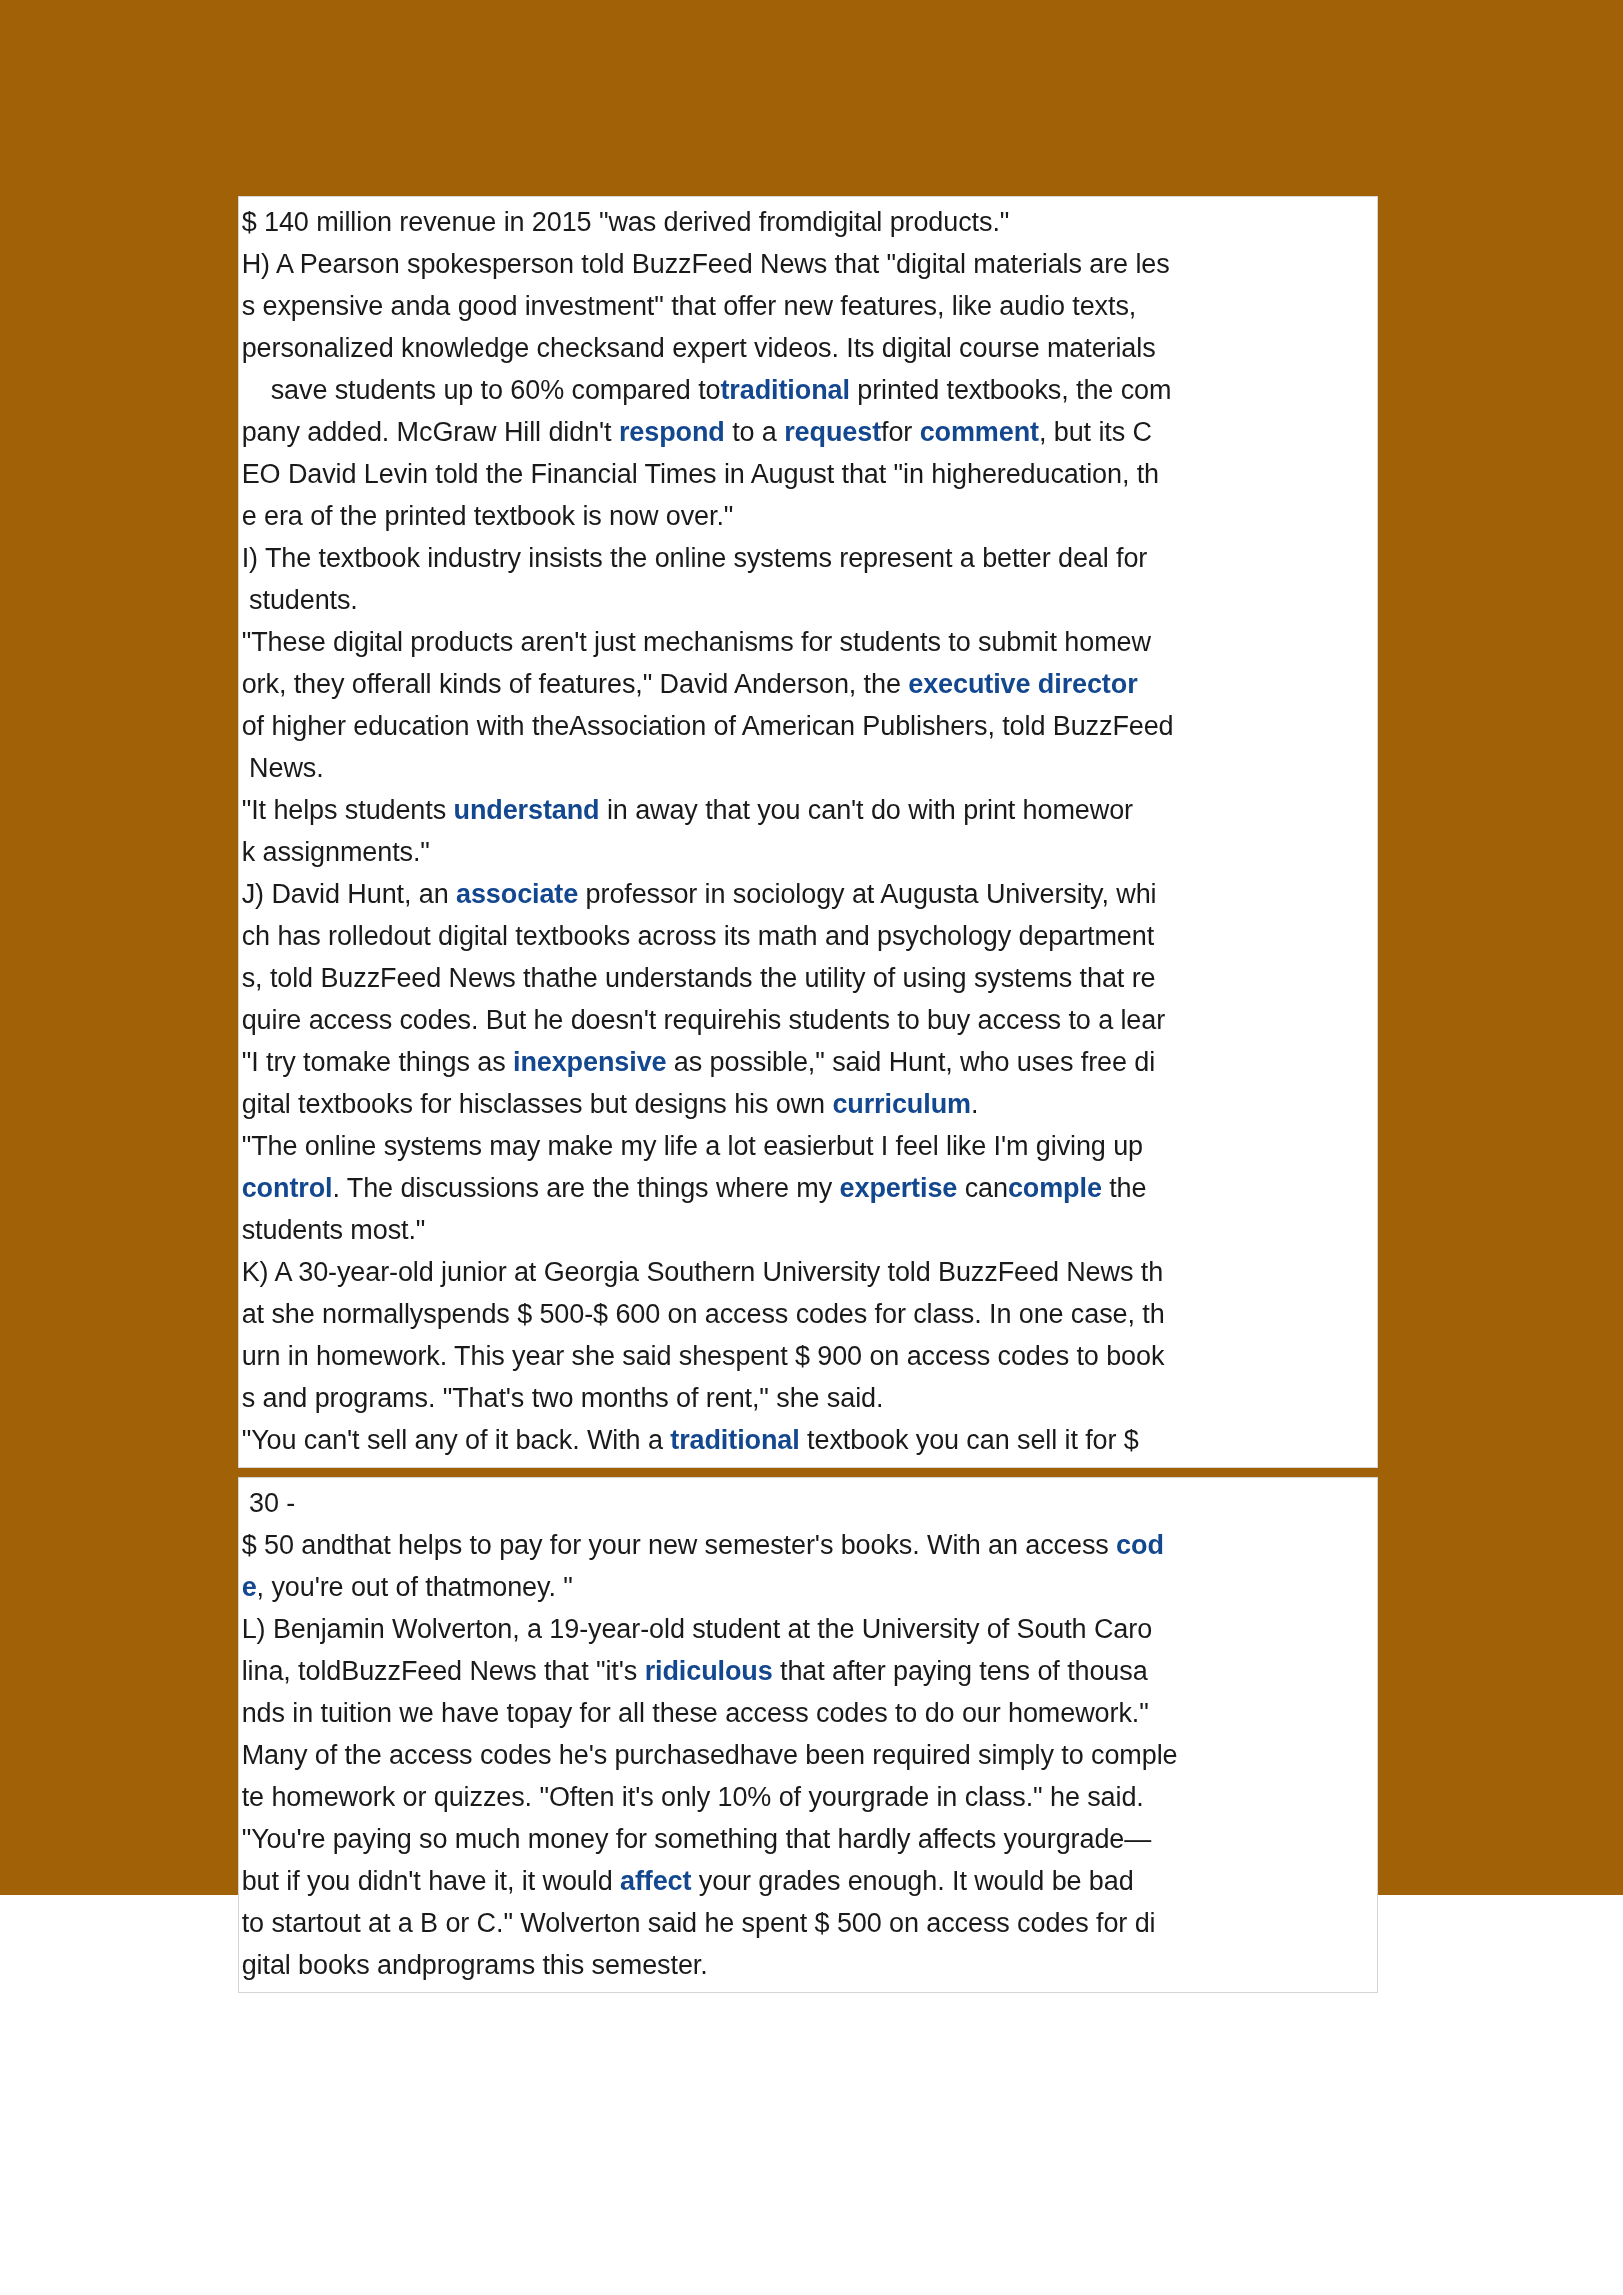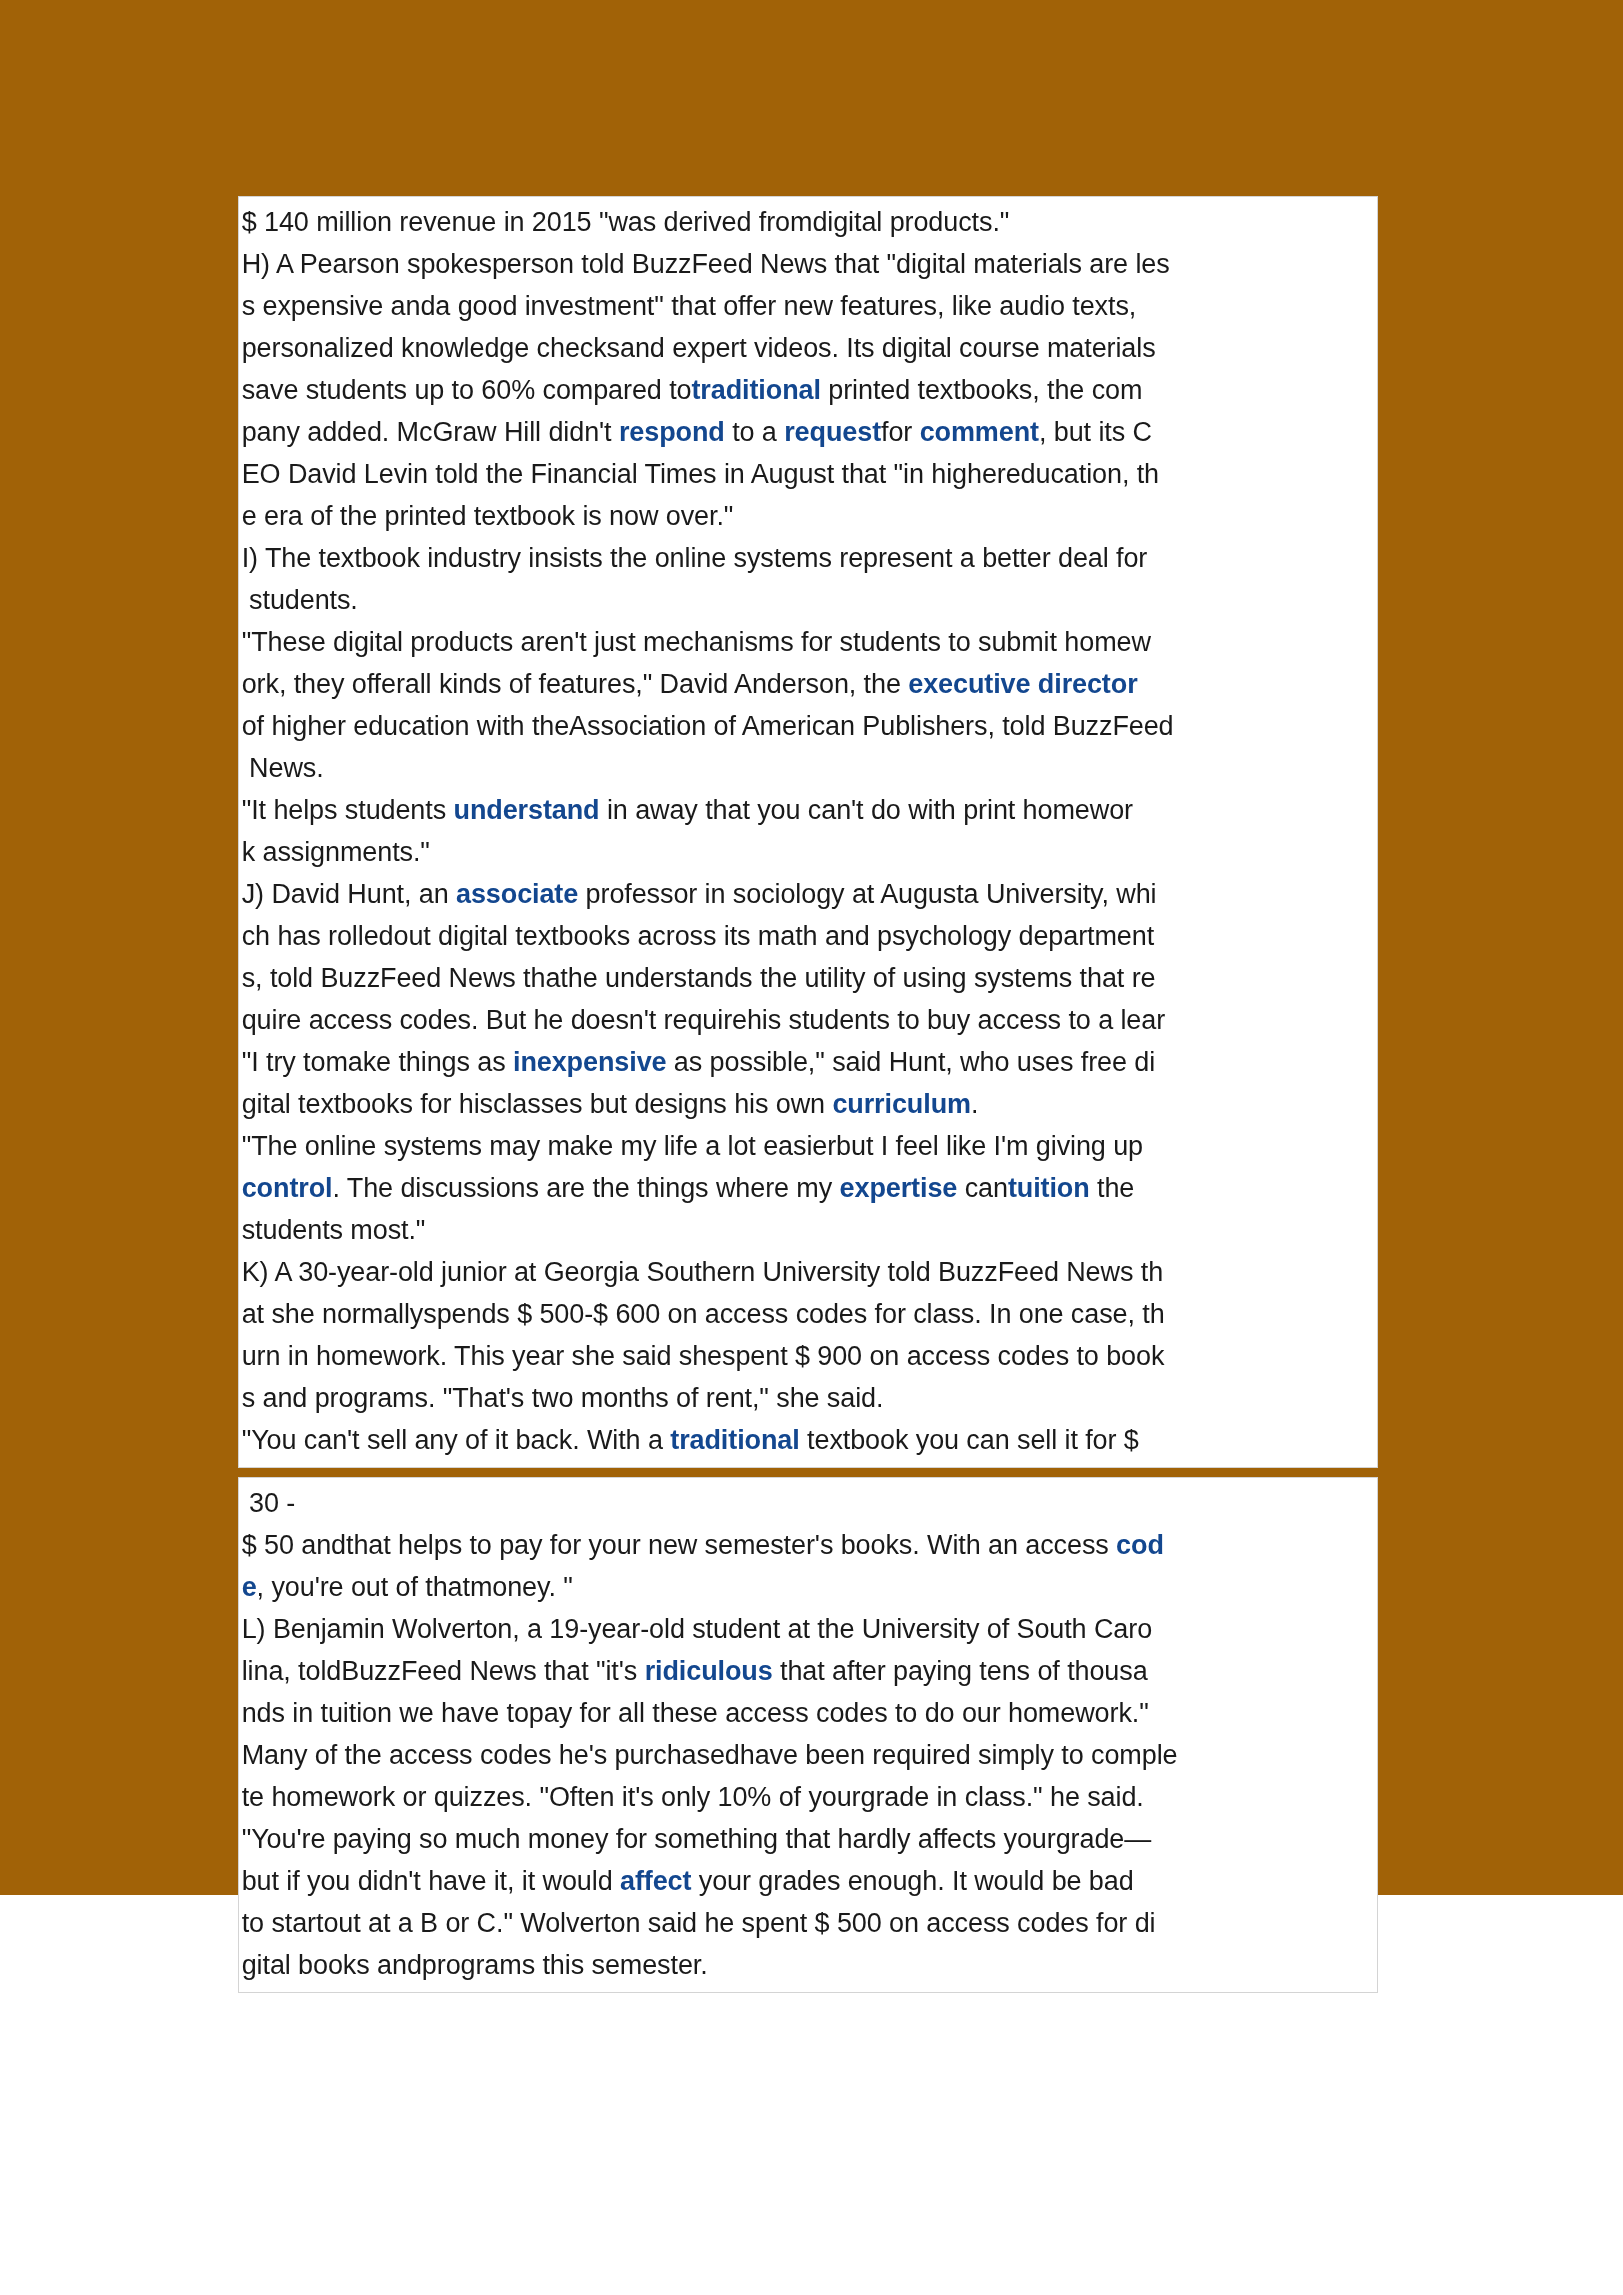--- a/index.html
+++ b/index.html
@@ -52,40 +52,40 @@
 </head>
 <body>
 
 <div class="page">
   <div class="doc-body" id="doc-body">
       <div class="text-box" style="border-color: rgb(212, 212, 212); background: rgb(255, 255, 255);">
         <div class="line" style="color: rgb(26, 26, 26);"><span>$ 140 million revenue in 2015 "was derived fromdigital products."</span></div>
         <div class="line" style="color: rgb(26, 26, 26);"><span>H) A Pearson spokesperson told BuzzFeed News that "digital materials are les</span></div>
         <div class="line" style="color: rgb(26, 26, 26);"><span>s expensive anda good investment" that offer new features, like audio texts,</span></div>
         <div class="line" style="color: rgb(26, 26, 26);"><span>personalized knowledge checksand expert videos. Its digital course materials</span></div>
-        <div class="line" style="color: rgb(26, 26, 26);"><span>save students up to 60% compared to</span><b class="hl" style="color: rgb(19, 71, 143);">traditional</b><span> printed textbooks, the com</span></div>
+        <div class="line" style="color: rgb(26, 26, 26); margin-left: 29px;"><span>save students up to 60% compared to</span><b class="hl" style="color: rgb(19, 71, 143);">traditional</b><span> printed textbooks, the com</span></div>
         <div class="line" style="color: rgb(26, 26, 26);"><span>pany added. McGraw Hill didn't </span><b class="hl" style="color: rgb(19, 71, 143);">respond</b><span> to a </span><b class="hl" style="color: rgb(19, 71, 143);">request</b><span>for </span><b class="hl" style="color: rgb(19, 71, 143);">comment</b><span>, but its C</span></div>
         <div class="line" style="color: rgb(26, 26, 26);"><span>EO David Levin told the Financial Times in August that "in highereducation, th</span></div>
         <div class="line" style="color: rgb(26, 26, 26);"><span>e era of the printed textbook is now over."</span></div>
         <div class="line" style="color: rgb(26, 26, 26);"><span>I) The textbook industry insists the online systems represent a better deal for</span></div>
         <div class="line" style="color: rgb(26, 26, 26);"><span> students.</span></div>
         <div class="line" style="color: rgb(26, 26, 26);"><span>"These digital products aren't just mechanisms for students to submit homew</span></div>
         <div class="line" style="color: rgb(26, 26, 26);"><span>ork, they offerall kinds of features," David Anderson, the </span><b class="hl" style="color: rgb(19, 71, 143);">executive director</b></div>
         <div class="line" style="color: rgb(26, 26, 26);"><span>of higher education with theAssociation of American Publishers, told BuzzFeed</span></div>
         <div class="line" style="color: rgb(26, 26, 26);"><span> News.</span></div>
         <div class="line" style="color: rgb(26, 26, 26);"><span>"It helps students </span><b class="hl" style="color: rgb(19, 71, 143);">understand</b><span> in away that you can't do with print homewor</span></div>
         <div class="line" style="color: rgb(26, 26, 26);"><span>k assignments."</span></div>
         <div class="line" style="color: rgb(26, 26, 26);"><span>J) David Hunt, an </span><b class="hl" style="color: rgb(19, 71, 143);">associate</b><span> professor in sociology at Augusta University, whi</span></div>
         <div class="line" style="color: rgb(26, 26, 26);"><span>ch has rolledout digital textbooks across its math and psychology department</span></div>
         <div class="line" style="color: rgb(26, 26, 26);"><span>s, told BuzzFeed News thathe understands the utility of using systems that re</span></div>
         <div class="line" style="color: rgb(26, 26, 26);"><span>quire access codes. But he doesn't requirehis students to buy access to a lear</span></div>
         <div class="line" style="color: rgb(26, 26, 26);"><span>"I try tomake things as </span><b class="hl" style="color: rgb(19, 71, 143);">inexpensive</b><span> as possible," said Hunt, who uses free di</span></div>
         <div class="line" style="color: rgb(26, 26, 26);"><span>gital textbooks for hisclasses but designs his own </span><b class="hl" style="color: rgb(19, 71, 143);">curriculum</b><span>.</span></div>
         <div class="line" style="color: rgb(26, 26, 26);"><span>"The online systems may make my life a lot easierbut I feel like I'm giving up</span></div>
-        <div class="line" style="color: rgb(26, 26, 26);"><b class="hl" style="color: rgb(19, 71, 143);">control</b><span>. The discussions are the things where my </span><b class="hl" style="color: rgb(19, 71, 143);">expertise</b><span> can</span><b class="hl" style="color: rgb(19, 71, 143);">tuition</b><span> the</span></div>
+        <div class="line" style="color: rgb(26, 26, 26);"><b class="hl" style="color: rgb(19, 71, 143);">control</b><span>. The discussions are the things where my </span><b class="hl" style="color: rgb(19, 71, 143);">expertise</b><span> can</span><b class="hl" style="color: rgb(19, 71, 143);">comple</b><span> the</span></div>
         <div class="line" style="color: rgb(26, 26, 26);"><span>students most."</span></div>
         <div class="line" style="color: rgb(26, 26, 26);"><span>K) A 30-year-old junior at Georgia Southern University told BuzzFeed News th</span></div>
         <div class="line" style="color: rgb(26, 26, 26);"><span>at she normallyspends $ 500-$ 600 on access codes for class. In one case, th</span></div>
         <div class="line" style="color: rgb(26, 26, 26);"><span>urn in homework. This year she said shespent $ 900 on access codes to book</span></div>
         <div class="line" style="color: rgb(26, 26, 26);"><span>s and programs. "That's two months of rent," she said.</span></div>
         <div class="line" style="color: rgb(26, 26, 26);"><span>"You can't sell any of it back. With a </span><b class="hl" style="color: rgb(19, 71, 143);">traditional</b><span> textbook you can sell it for $</span></div>
       </div>
       <div class="text-box" style="border-color: rgb(212, 212, 212); background: rgb(255, 255, 255);">
         <div class="line" style="color: rgb(26, 26, 26);"><span> 30 -</span></div>
         <div class="line" style="color: rgb(26, 26, 26);"><span>$ 50 andthat helps to pay for your new semester's books. With an access </span><b class="hl" style="color: rgb(19, 71, 143);">cod</b></div>

